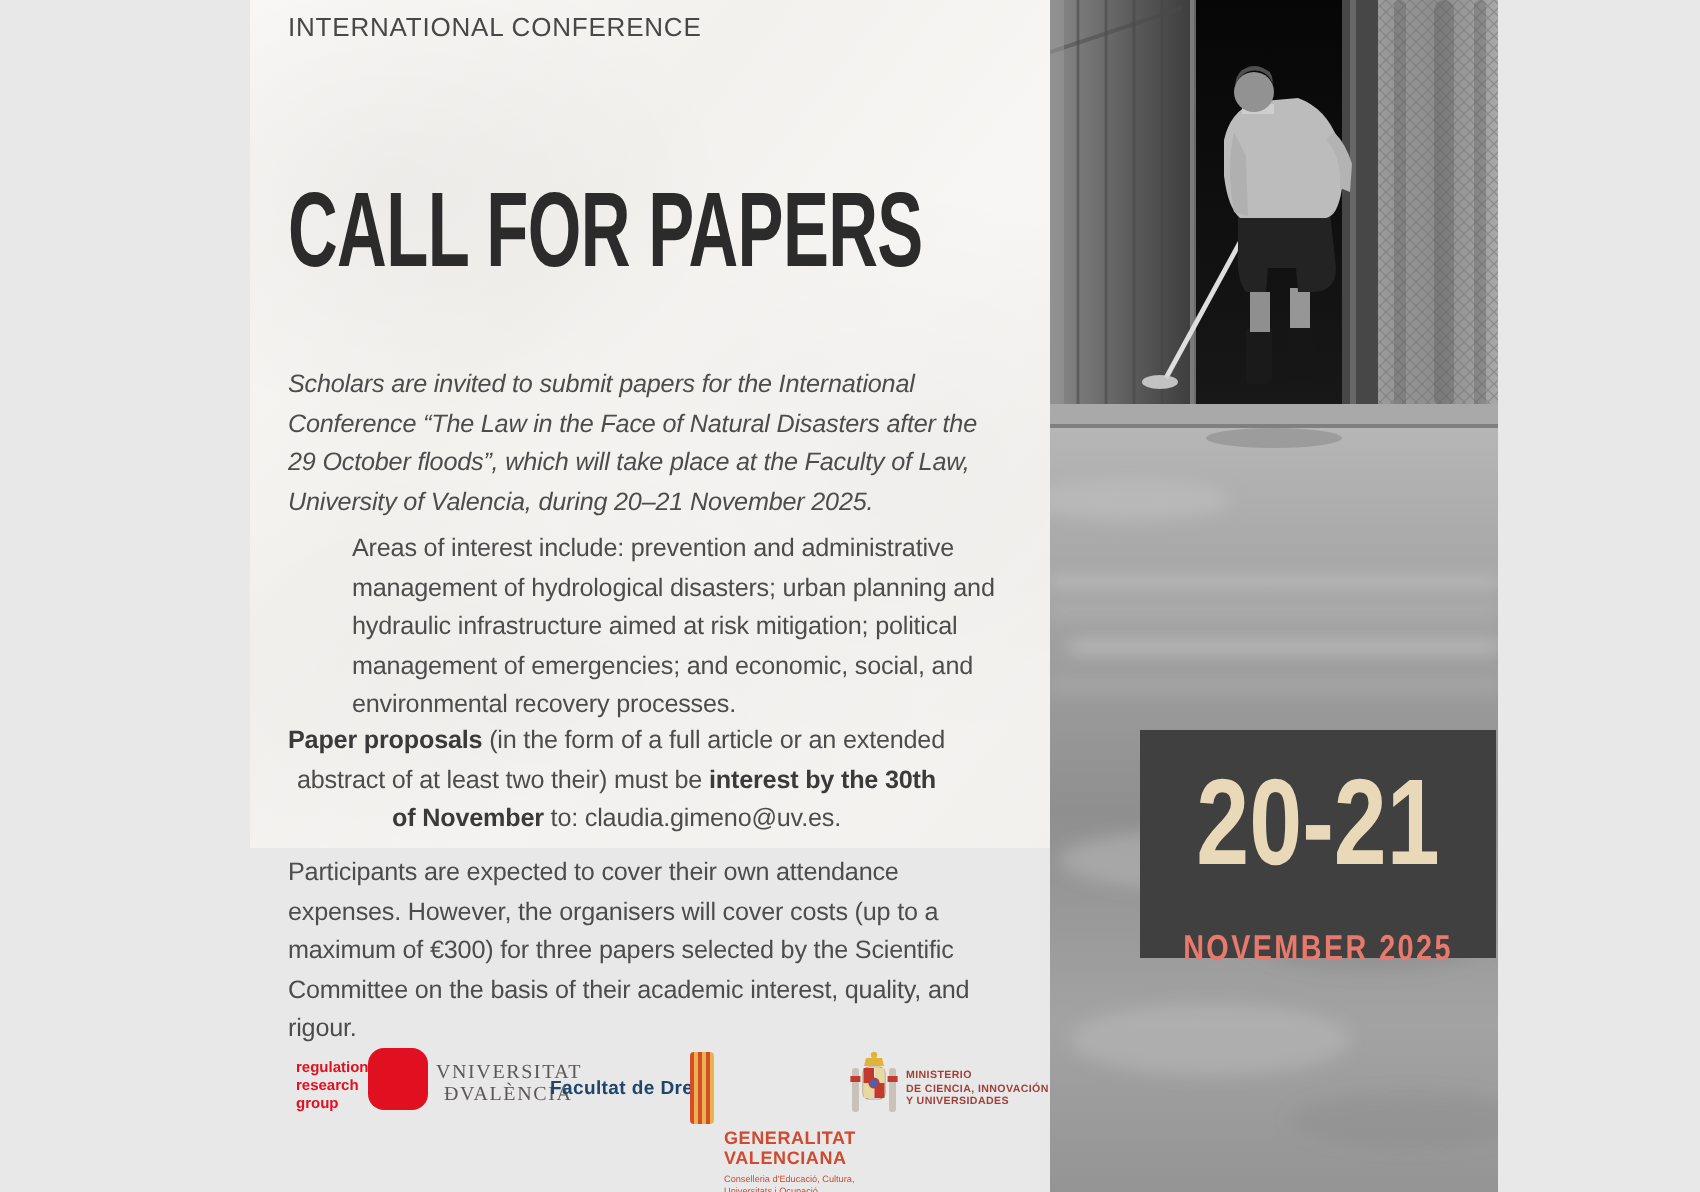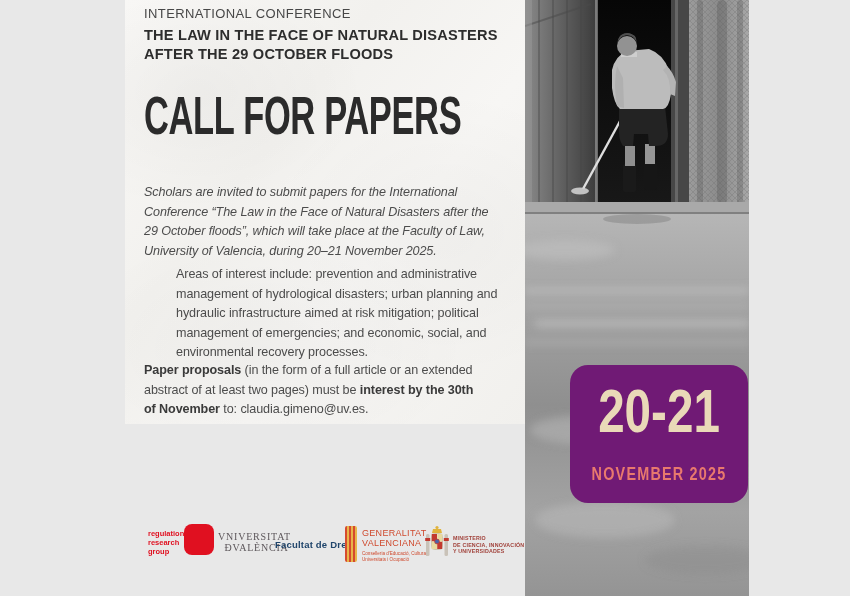--- a/index.html
+++ b/index.html
@@ -14,68 +14,71 @@
       linear-gradient(128deg,#f9f8f6 0%,#f2f1ee 35%,#f7f6f4 62%,#f1f0ed 100%);}
   .kicker{position:absolute;left:19px;top:6px;font-size:13px;color:#474747;letter-spacing:.4px;}
   .headline{position:absolute;left:19px;top:26px;font-size:14.6px;font-weight:700;color:#2d2d2d;
             line-height:19px;white-space:pre;letter-spacing:.2px;}
   .bigtitle{position:absolute;left:19px;top:86px;font-size:53px;font-weight:700;color:#2b2b2b;
             line-height:1.15;letter-spacing:-.5px;white-space:nowrap;
             transform:scaleX(.65);transform-origin:left top;}
   .p{position:absolute;left:19px;white-space:pre;font-size:12.6px;line-height:19.5px;
      letter-spacing:-.1px;color:#4c4c4c;}
   .p b{color:#3a3a3a;}
-  .p1{top:183px;font-style:italic;} .p2{top:265px;margin-left:32px;} .p3{top:361px;} .p4{top:427px;}
+  .p1{top:183px;font-style:italic;} .p2{top:265px;margin-left:32px;} .p3{top:361px;text-align:center;} .p4{top:427px;}
   
   .logos{position:absolute;left:0;top:520px;width:400px;height:58px;}
   .rrg-text{position:absolute;left:23px;top:9px;font-size:7.5px;line-height:9px;font-weight:700;
             color:#e01020;white-space:pre;}
   .rrg-square{position:absolute;left:59px;top:4px;width:30px;height:31px;border-radius:8px;background:#e01020;}
   .uv{position:absolute;left:93px;top:11px;color:#5d575b;font-family:"Liberation Serif",serif;
-      font-size:10px;line-height:11px;letter-spacing:.8px;text-align:center;}
+      font-size:10px;line-height:11px;letter-spacing:.8px;}
   .uv .l2{margin-left:4px;}
   .facultat{position:absolute;left:150px;top:19px;font-size:9.5px;font-weight:700;color:#20456b;letter-spacing:.2px;}
   .gva-emblem{position:absolute;left:220px;top:6px;width:12px;height:36px;border-radius:2px;
       background:repeating-linear-gradient(90deg,#d64a2e 0 2px,#e8b54a 2px 4px);}
   .gva-text{position:absolute;left:237px;top:8px;color:#cf4a2e;}
-  .gva-text .main{font-size:9px;line-height:10px;font-weight:400;letter-spacing:.3px;white-space:pre;}
+  .gva-text .main{font-size:9px;line-height:10px;font-weight:700;letter-spacing:.3px;white-space:pre;margin-top:36px;}
   .gva-text .sub{margin-top:3px;font-size:4.6px;line-height:5.6px;white-space:pre;}
   .min-arms{position:absolute;left:300px;top:4px;}
   .min-text{position:absolute;left:328px;top:15px;font-size:5.3px;line-height:6.6px;
             color:#a04039;font-weight:700;white-space:pre;letter-spacing:.2px;}
   
   .photo{position:absolute;left:525px;top:0;width:224px;height:596px;overflow:hidden;background:#9a9a9a;}
   
-  .badge{position:absolute;left:45px;right:1px;top:365px;height:138px;background:#701a75;border-radius:18px;}
+  .badge{position:absolute;left:45px;right:1px;top:365px;height:114px;background:#404040;}
   .days{position:absolute;top:16px;left:0;width:100%;text-align:center;font-weight:700;
         font-size:61px;line-height:1;color:#e9d9b8;transform:scaleX(.78);}
   .month{position:absolute;top:99px;left:0;width:100%;text-align:center;font-weight:700;
          font-size:18px;letter-spacing:1.5px;color:#e8796d;transform:scaleX(.8);}
 </style>
 </head>
 <body>
 
 <div class="canvas">
 
   <div class="paper">
     <div class="kicker">INTERNATIONAL CONFERENCE</div>
-    <div class="headline">THE LAW IN THE FACE OF NATURAL DISASTERS
-AFTER THE 29 OCTOBER FLOODS</div>
     <div class="bigtitle">CALL FOR PAPERS</div>
 
     <div class="p p1">Scholars are invited to submit papers for the International
 Conference “The Law in the Face of Natural Disasters after the
 29 October floods”, which will take place at the Faculty of Law,
 University of Valencia, during 20–21 November 2025.</div>
     <div class="p p2">Areas of interest include: prevention and administrative
 management of hydrological disasters; urban planning and
 hydraulic infrastructure aimed at risk mitigation; political
 management of emergencies; and economic, social, and
 environmental recovery processes.</div>
-    <div class="p p3"><b>Paper proposals</b><span> (in the form of a full article or an extended</span><br><span>abstract of at least two pages) must be </span><b>interest by the 30th</b><br><b>of November</b><span> to: claudia.gimeno@uv.es.</span></div>
+    <div class="p p3"><b>Paper proposals</b><span> (in the form of a full article or an extended</span><br><span>abstract of at least two their) must be </span><b>interest by the 30th</b><br><b>of November</b><span> to: claudia.gimeno@uv.es.</span></div>
+    <div class="p p4">Participants are expected to cover their own attendance
+expenses. However, the organisers will cover costs (up to a
+maximum of €300) for three papers selected by the Scientific
+Committee on the basis of their academic interest, quality, and
+rigour.</div>
 
     <div class="logos">
       <div class="rrg-text">regulation
 research
 group</div>
       <div class="rrg-square"></div>
       <div class="uv">
         <div class="l1">VNIVERSITAT</div>
         <div class="l2">ĐVALÈNCIA</div>
       </div>

